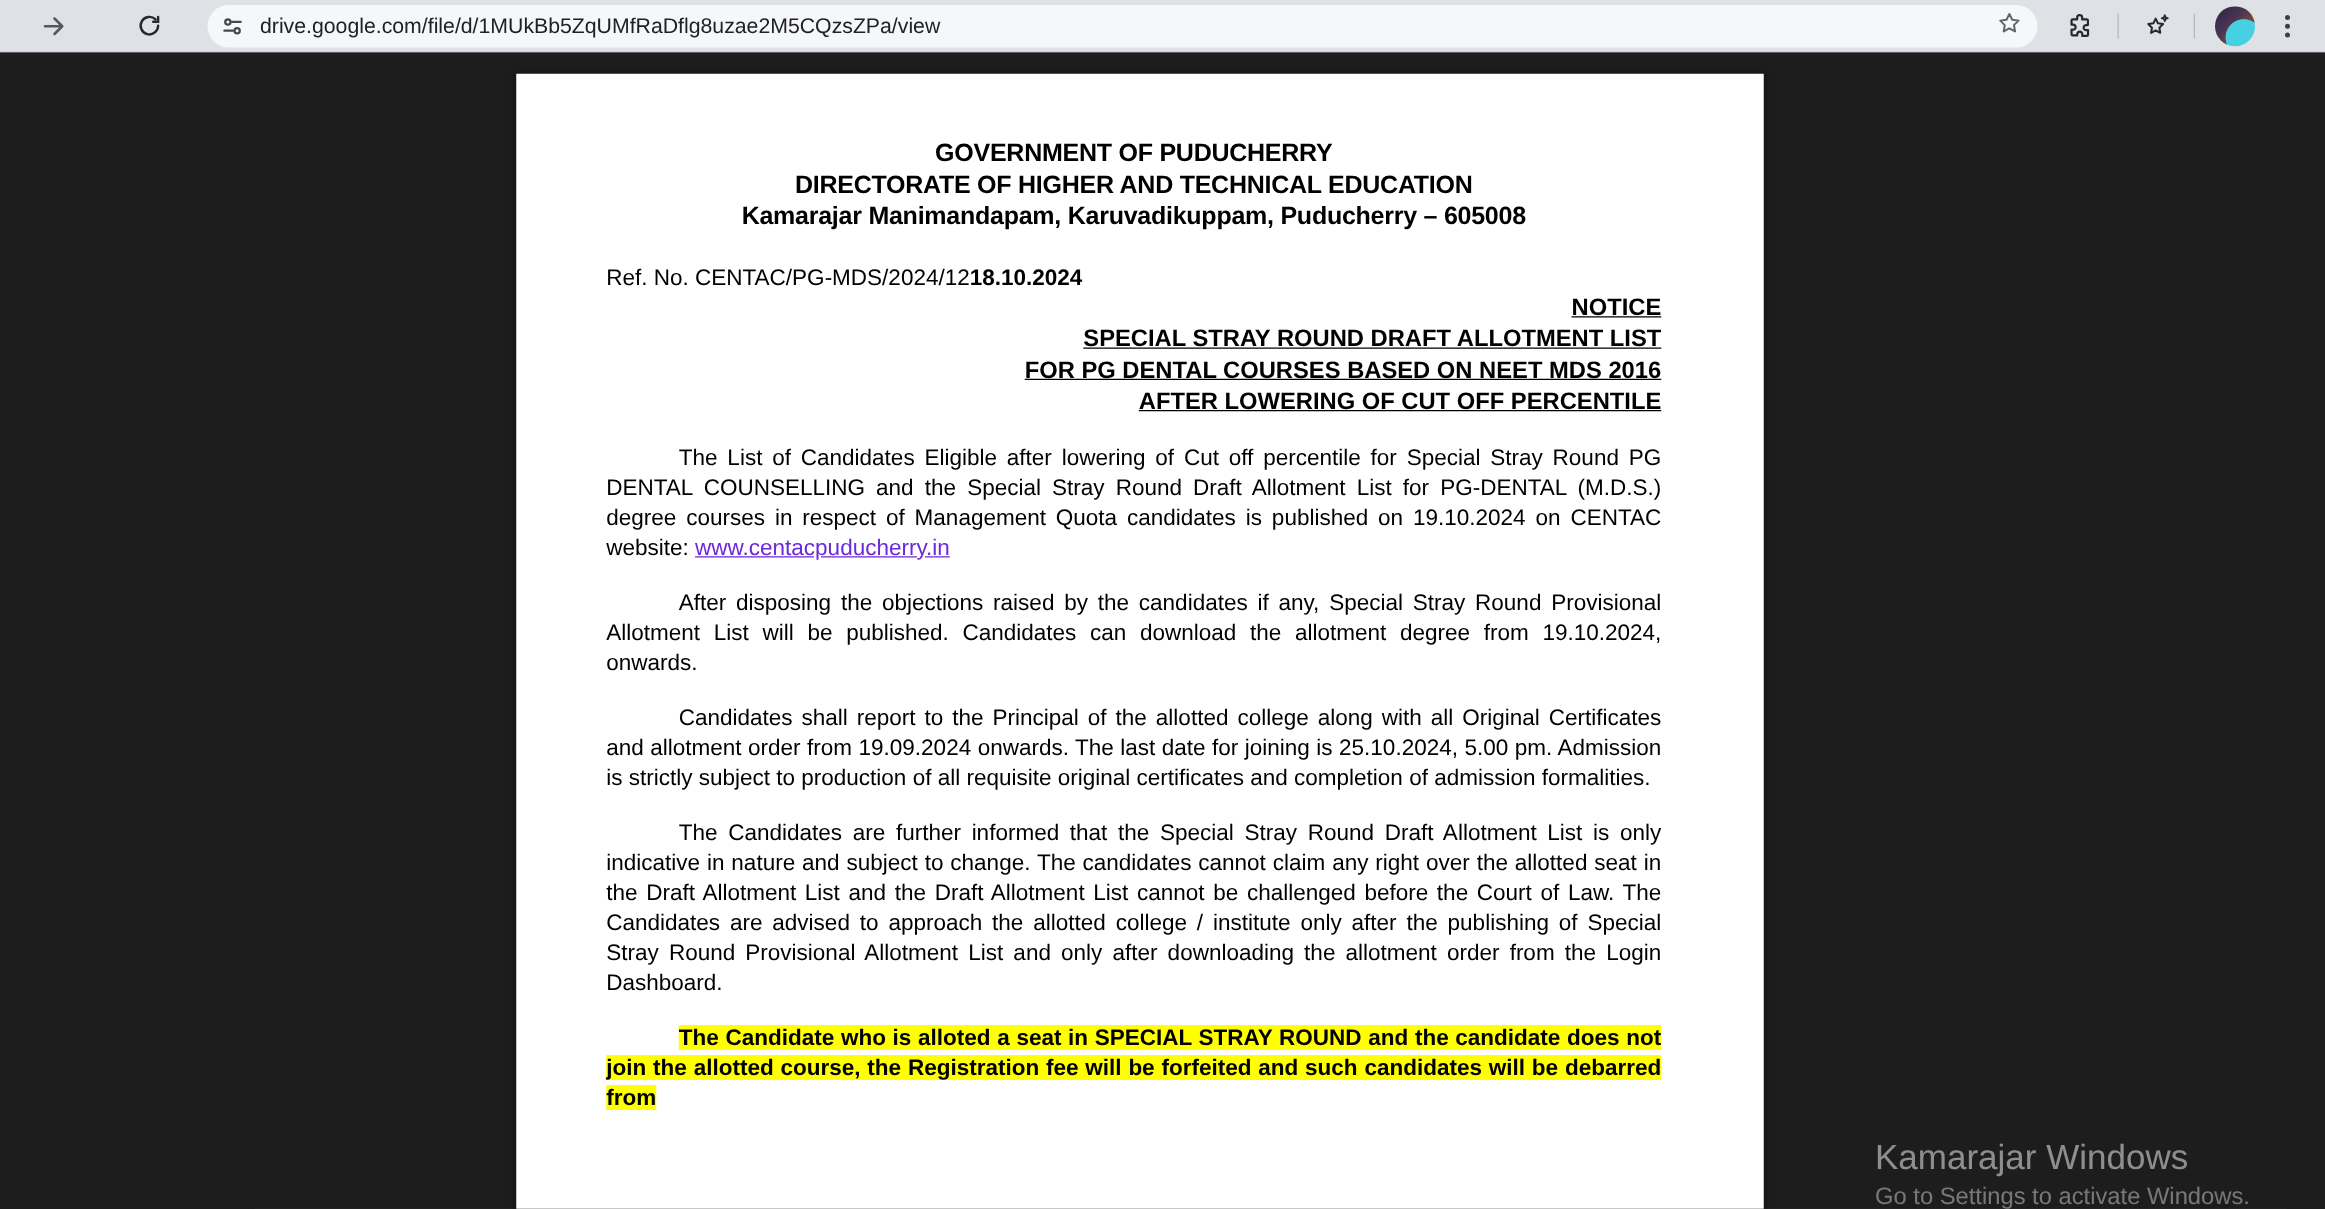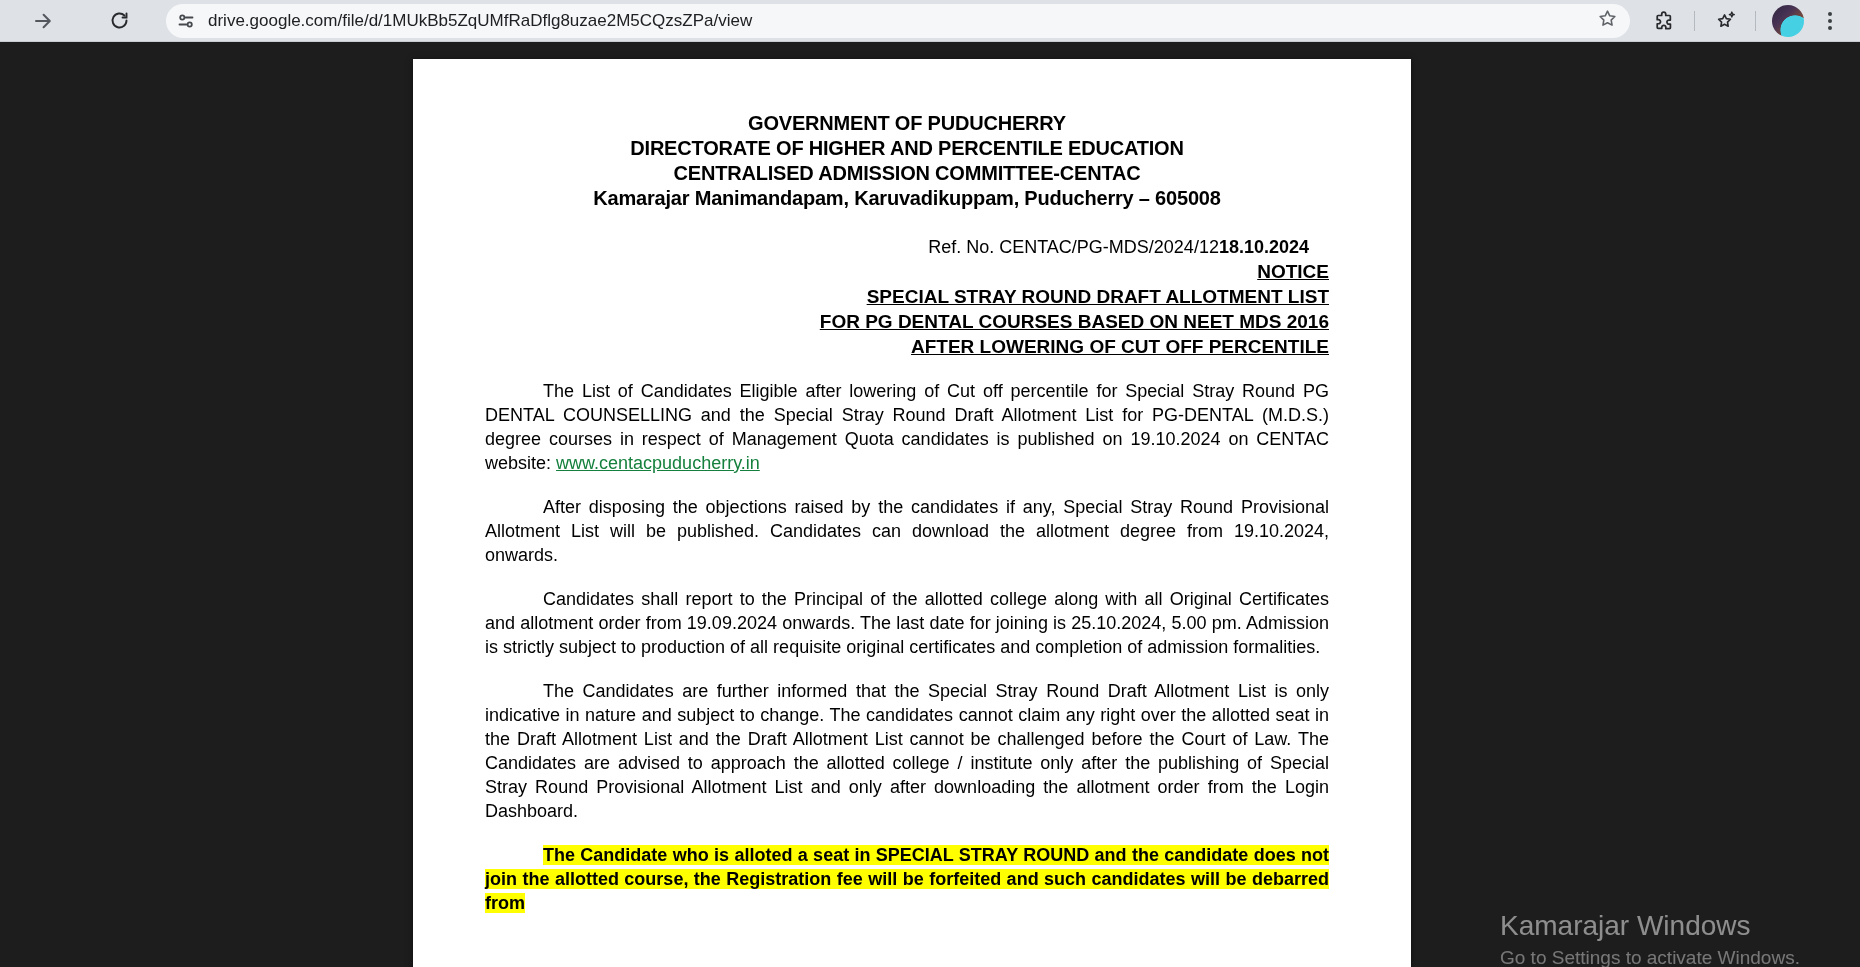--- a/index.html
+++ b/index.html
@@ -35,31 +35,31 @@
 
   
   .viewer { position:relative; width:1860px; height:925px; background:#1d1d1d; }
   .page { position:absolute; left:413px; top:17px; width:998px; height:1400px; background:#ffffff;
           box-shadow:0 1px 6px rgba(0,0,0,.5);
           padding:52px 82px 0 72px; color:#000; }
 
   .doc { font-size:18px; line-height:24px; }
   .doc-header { text-align:center; font-weight:bold; font-size:20px; line-height:25px;
                 letter-spacing:-0.2px; }
-  .ref-row { display:flex; justify-content:flex-end; margin-top:24px; font-size:18px; }
+  .ref-row { display:flex; justify-content:flex-start; margin-top:24px; font-size:18px; }
   .ref-no { font-weight:normal; }
   .ref-date { font-weight:bold; padding-right:20px; }
   .doc-headings { text-align:center; font-weight:bold; font-size:19px; line-height:25px; }
   .doc-headings div { text-decoration:underline;text-align:right; }
 
   .para { text-align:justify; margin-top:20px; font-size:18px; line-height:24px; }
   .para.ind { text-indent:58px; }
   .para .b { font-weight:normal; }
   .para.hl span, .para.hl a { background:#ffff00; font-weight:bold; }
-  .lnk { color:#15803d; text-decoration:underline; cursor:pointer; }
+  .lnk { color:#6d28d9; text-decoration:underline; cursor:pointer; }
 
   
   .watermark { position:absolute; left:1500px; top:868px; color:rgba(255,255,255,.50);
                pointer-events:none; }
   .wm-title { font-size:28px; font-weight:400; }
   .wm-sub { font-size:19px; margin-top:5px; color:rgba(255,255,255,.40); }
 </style>
 </head>
 <body>
 
@@ -118,22 +118,21 @@
       </span>
   </div>
 </div>
 
 <div class="viewer">
 
   <div class="page doc">
 
     <div class="doc-header">
         <div>GOVERNMENT OF PUDUCHERRY</div>
-        <div>DIRECTORATE OF HIGHER AND PERCENTILE EDUCATION</div>
-        <div>CENTRALISED ADMISSION COMMITTEE-CENTAC</div>
+        <div>DIRECTORATE OF HIGHER AND TECHNICAL EDUCATION</div>
         <div>Kamarajar Manimandapam, Karuvadikuppam, Puducherry – 605008</div>
       </div>
 
     <div class="ref-row">
       <span class="ref-no">Ref. No. CENTAC/PG-MDS/2024/12</span>
       <span class="ref-date">18.10.2024</span>
     </div>
 
     <div class="doc-headings">
         <div>NOTICE</div>

